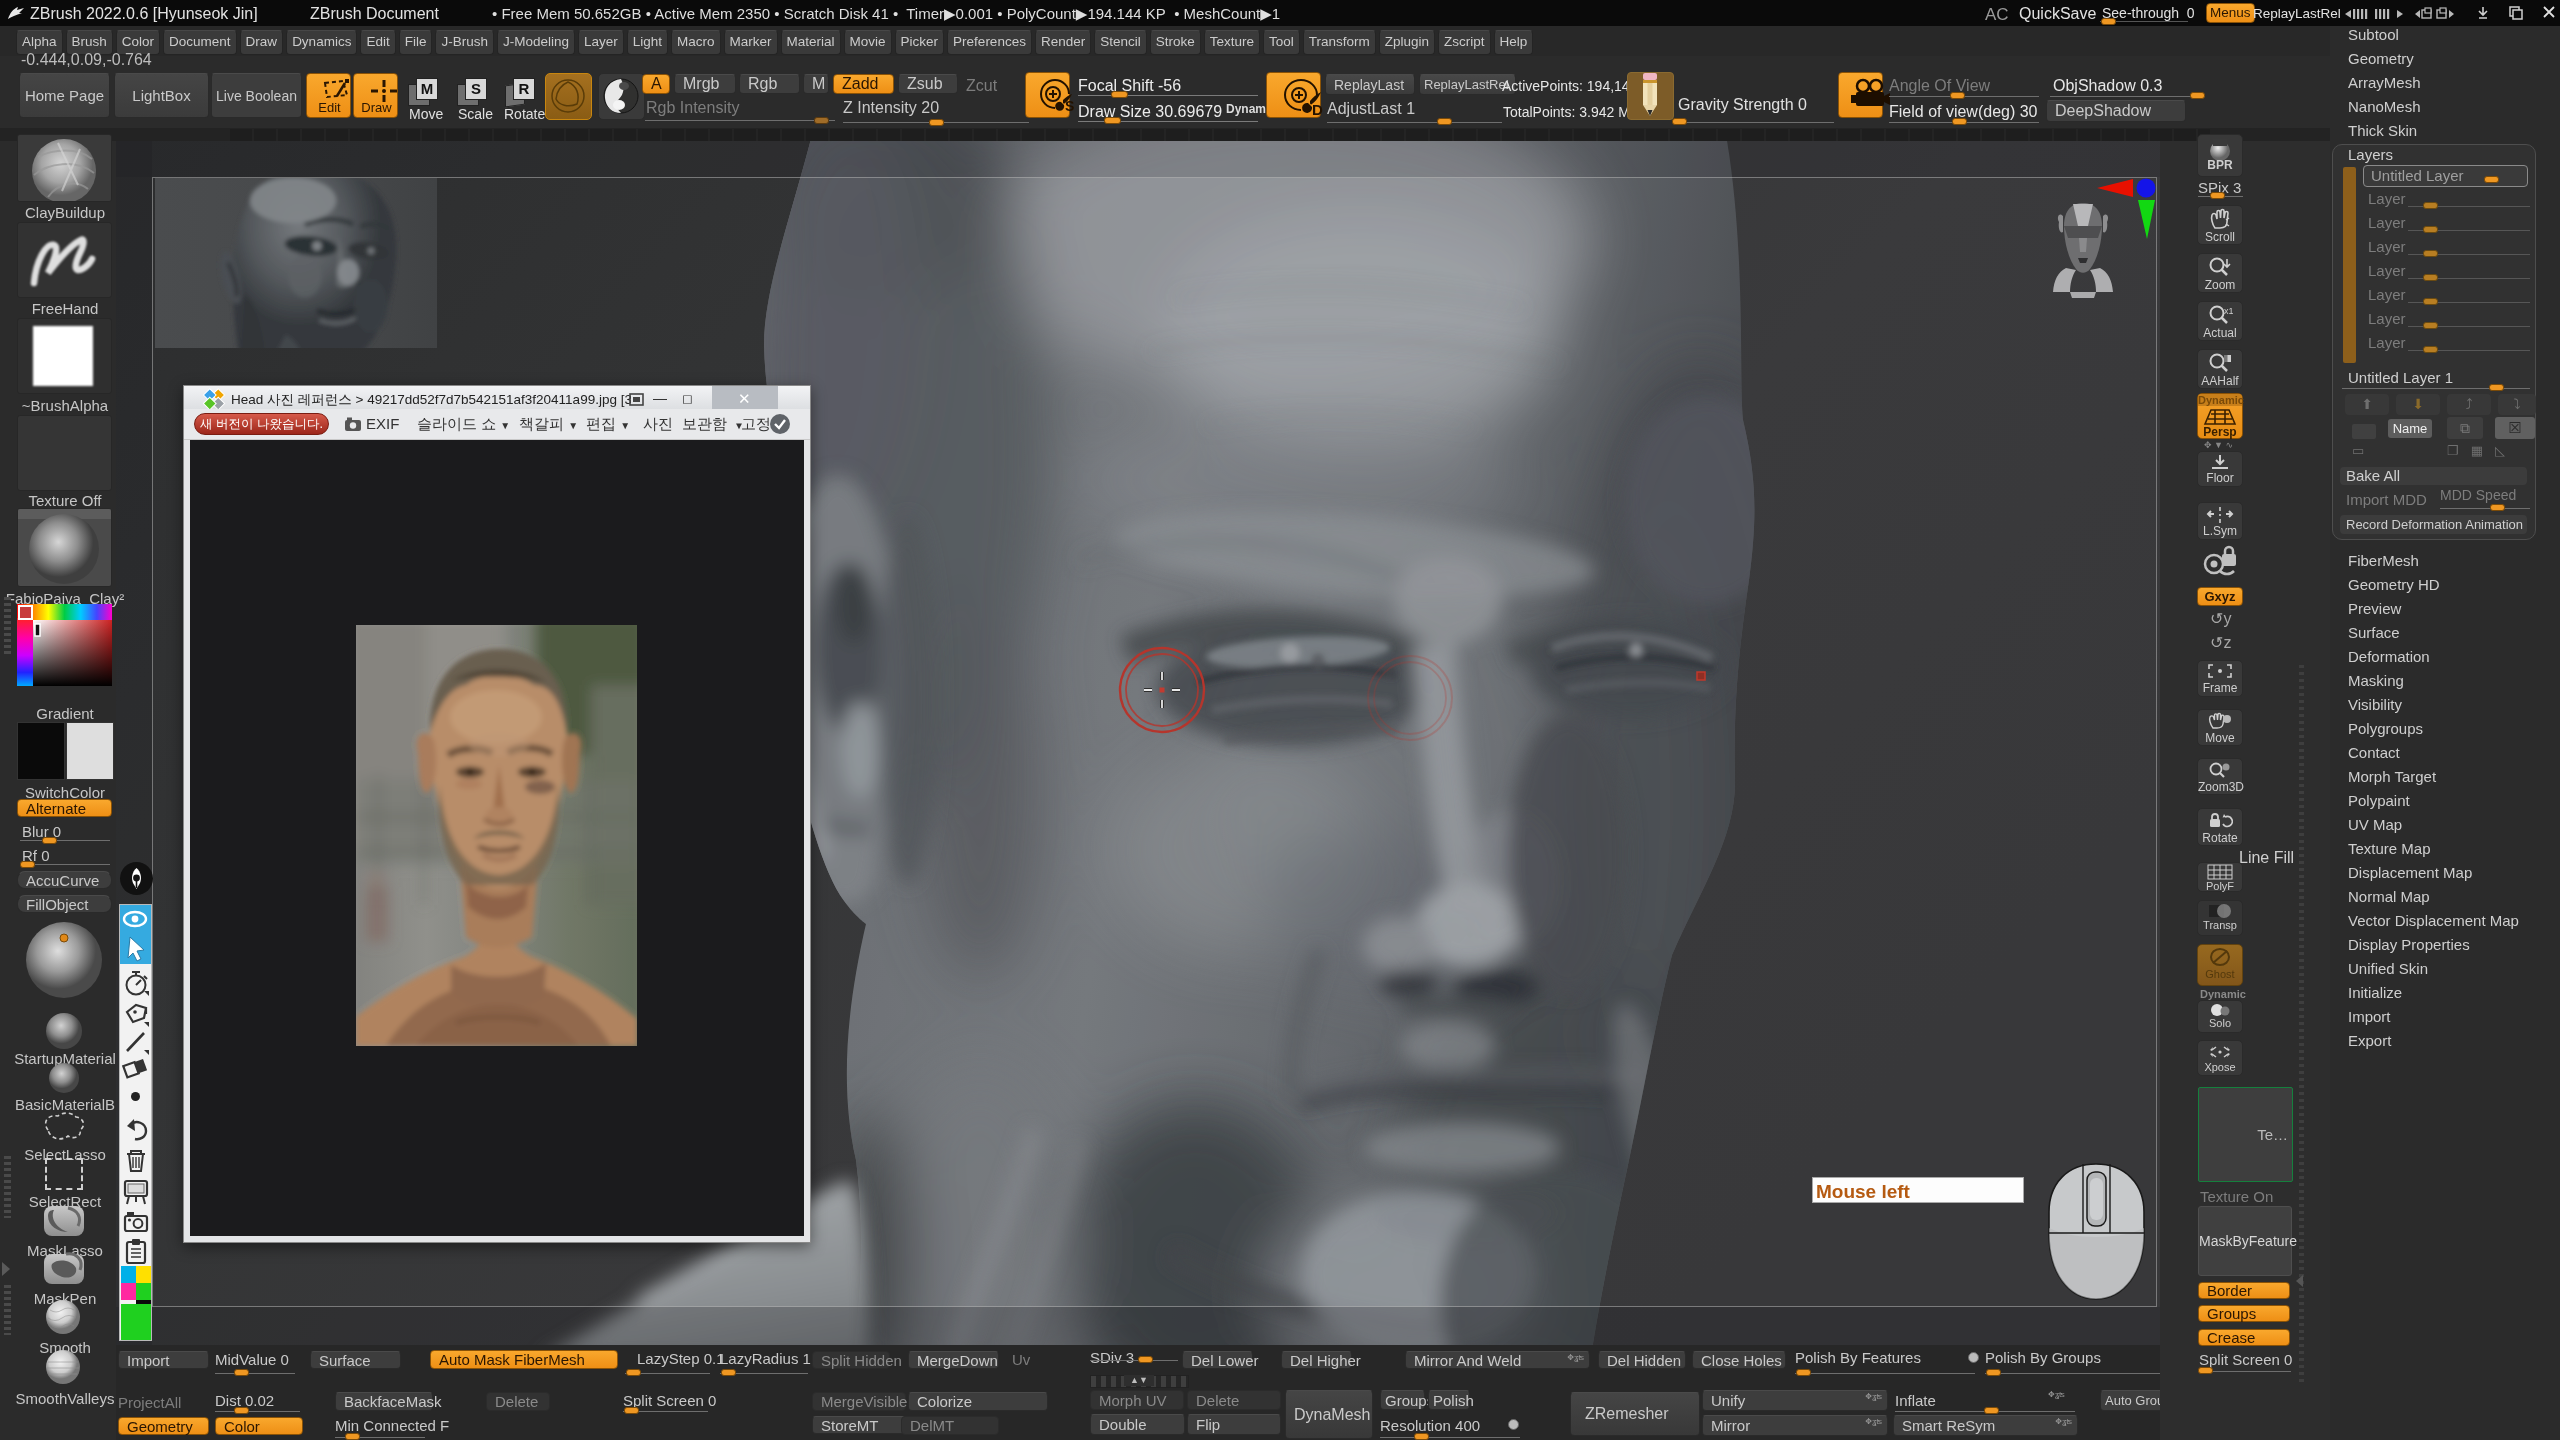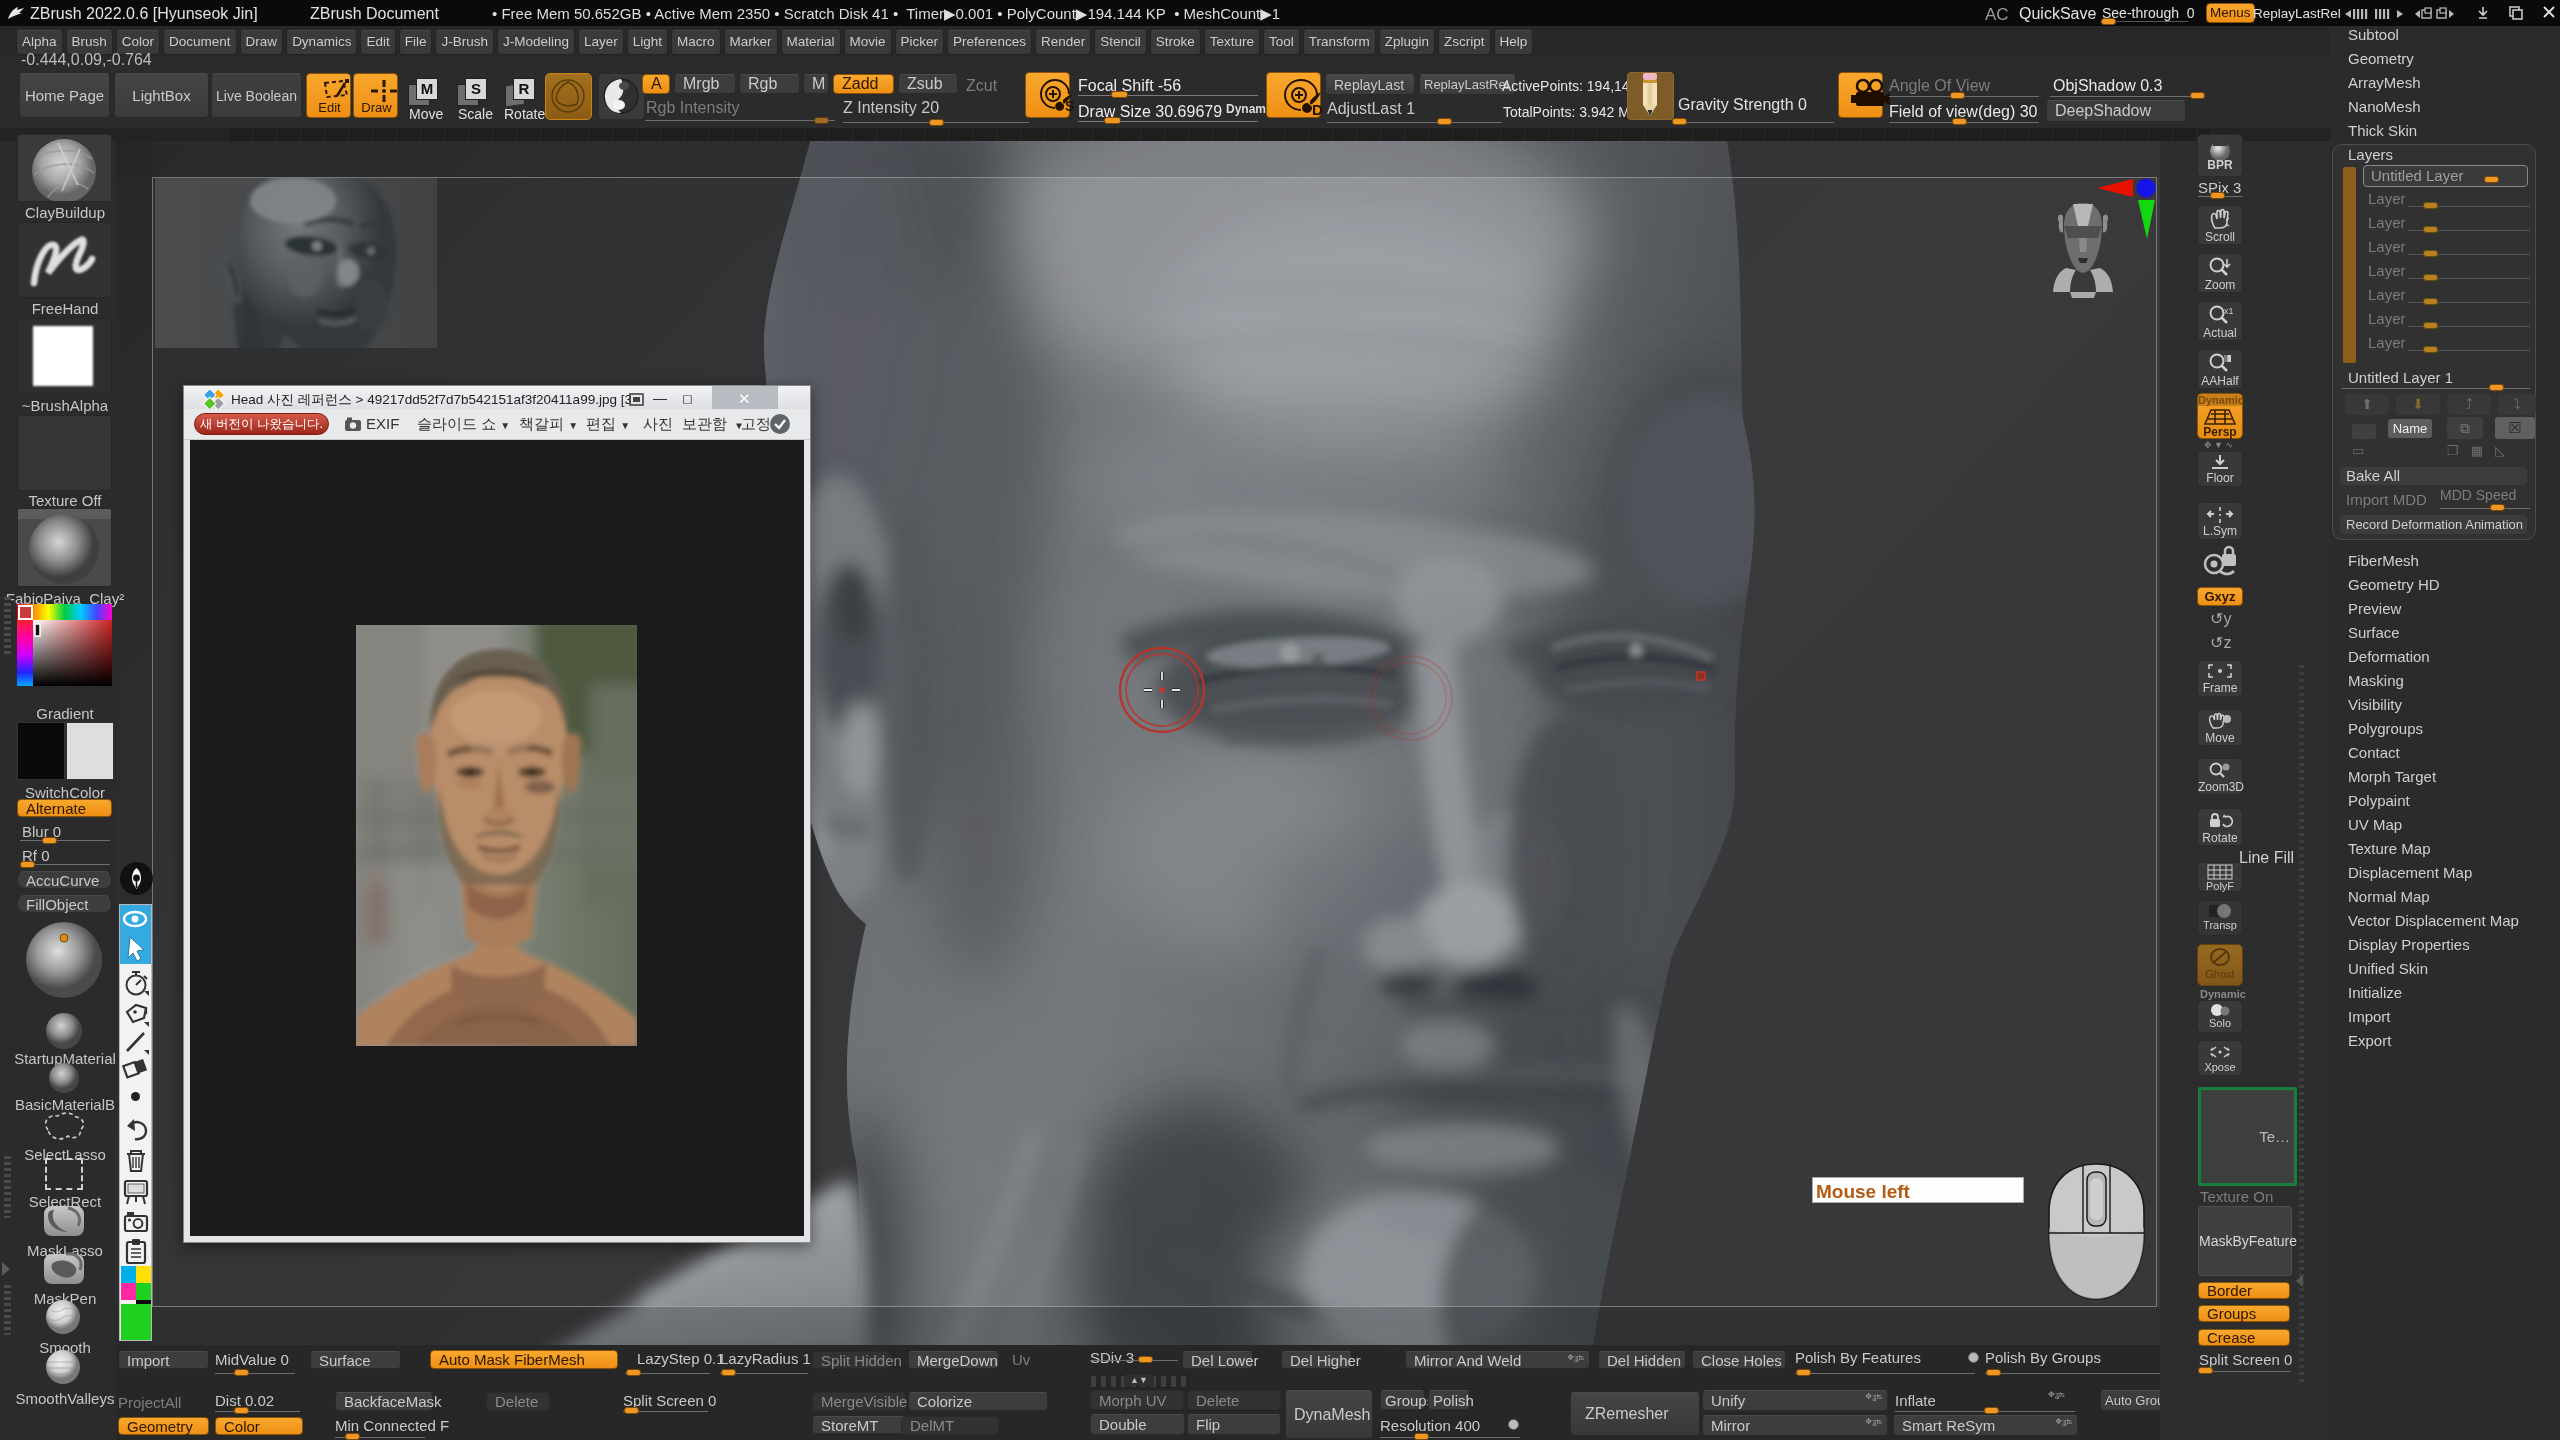--- a/index.html
+++ b/index.html
@@ -1007,21 +1007,21 @@
  <div style="font-size:11px;margin-top:-3px;">Solo</div></div>
 <div class="ricon" style="top:1040px;height:36px;"><svg width="24" height="18" style="margin-top:2px;">
         <g stroke="#cfcfcf" stroke-width="1.5" fill="none">
           <path d="M4 7 L8 4 M4 11 L8 14 M20 7 L16 4 M20 11 L16 14"></path>
         </g>
         <g fill="#cfcfcf">
           <path d="M2 7 l3 -3 l-1 4z M2 11 l3 3 l-1 -4z M22 7 l-3 -3 l1 4z M22 11 l-3 3 l1 -4z"></path>
         </g>
         <circle cx="12" cy="9" r="1.6" fill="#cfcfcf"></circle>
       </svg><div style="font-size:11px;margin-top:-3px;">Xpose</div></div>
-<div class="abs" style="left:2198px;top:1087px;width:93px;height:93px;background:#3e3e3e;border:3px solid #15803d;border-radius:2px;">
+<div class="abs" style="left:2198px;top:1087px;width:93px;height:93px;background:#3e3e3e;border:1px solid #15803d;border-radius:2px;">
  <div class="abs" style="right:4px;top:38px;color:#bbb;font-size:15px;">Te…</div>
     </div>
 <div class="lbld" style="left:2200px;top:1189px;font-size:15px;">Texture On</div>
 <div class="abs" style="left:2198px;top:1206px;width:92px;height:68px;background:#404040;border:1px solid #4e4e4e;border-radius:3px;color:#d6d6d6;font-size:14px;display:flex;align-items:center;">MaskByFeature</div>
 <div class="obtn" style="left:2198px;top:1282px;width:92px;height:17px;font-size:15px;">Border</div>
 <div class="obtn" style="left:2198px;top:1305px;width:92px;height:17px;font-size:15px;">Groups</div>
 <div class="obtn" style="left:2198px;top:1329px;width:92px;height:17px;font-size:15px;">Crease</div>
 <div class="lbl" style="left:2199px;top:1352px;font-size:15px;">Split Screen 0</div>
 <div class="track" style="left:2198px;top:1371px;width:93px;"></div>
 <div class="handle" style="left:2198px;top:1367px;"></div>

